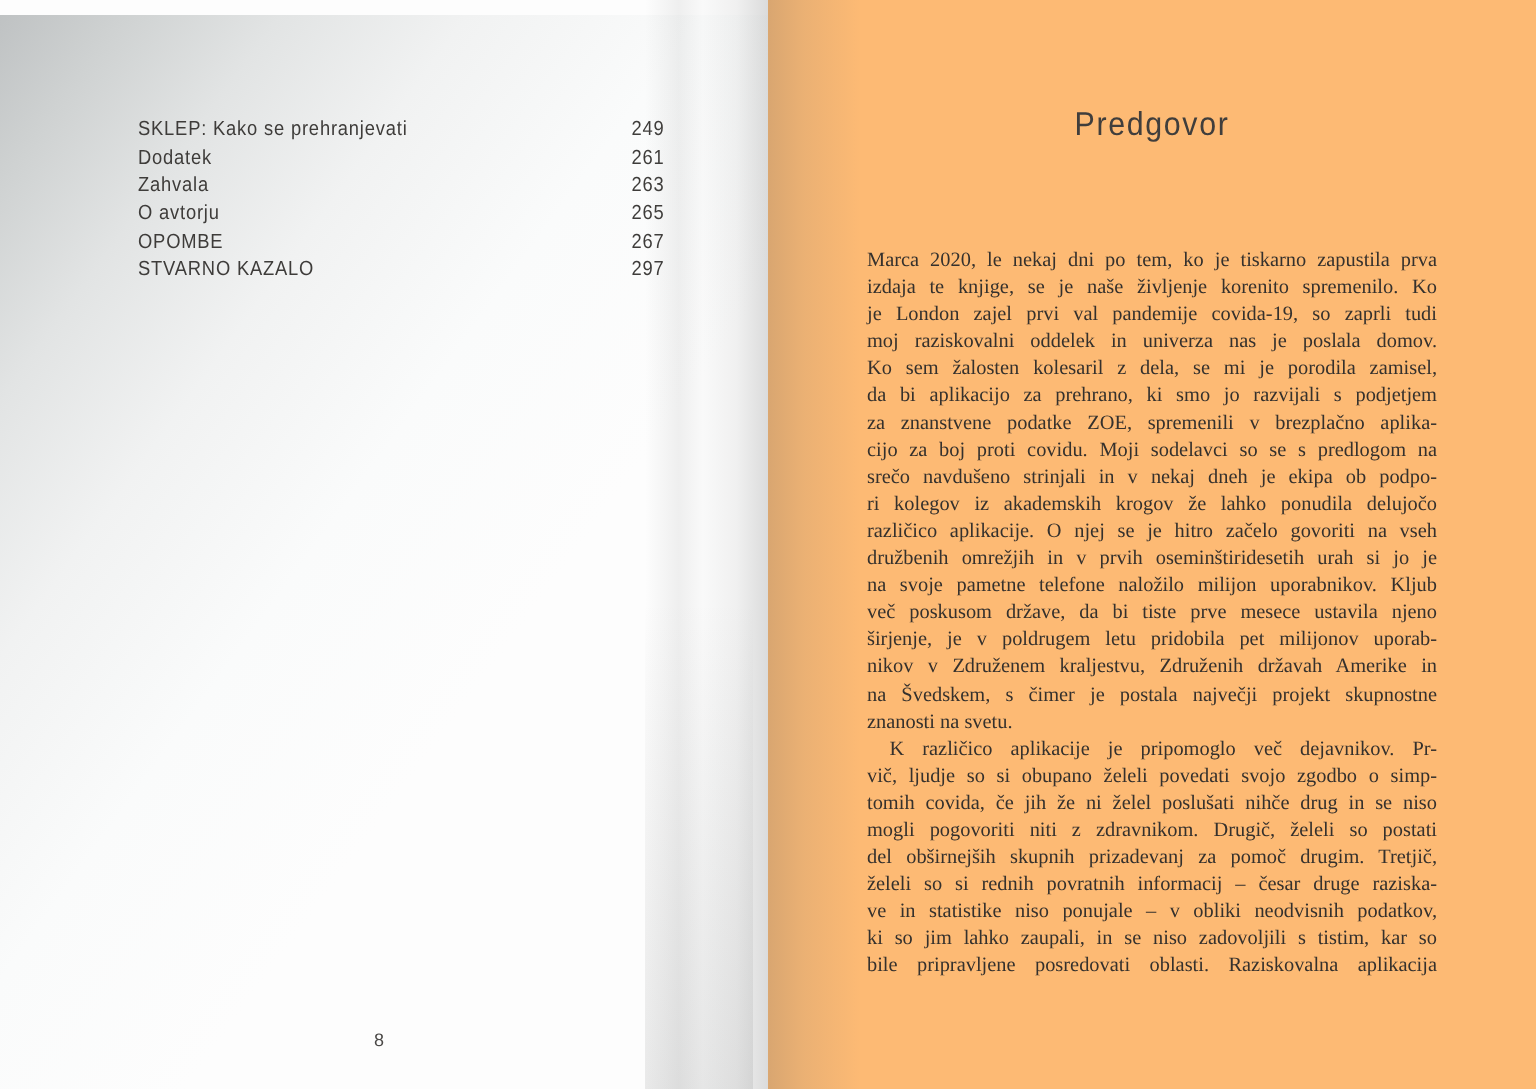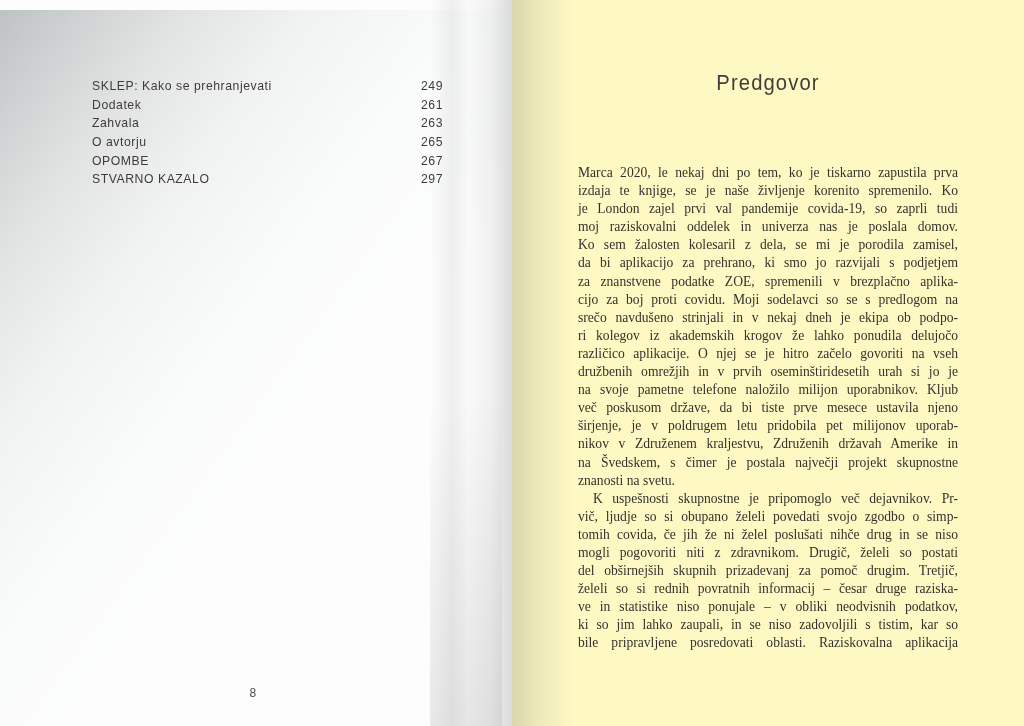--- a/index.html
+++ b/index.html
@@ -10,21 +10,21 @@
   }
   
   .left-page{
     position:absolute;left:0;top:0;width:512px;height:726px;
     background:linear-gradient(126deg,
       #bfc2c3 0%, #cfd2d2 8%, #e2e4e4 18%, #f1f2f2 30%, #fafbfb 45%, #fdfdfd 62%);
     margin-top:10px;
   }
   .right-page{
     position:absolute;left:512px;top:0;width:512px;height:726px;
-    background:#fef9c3;
+    background:#fdba74;
   }
   
   .gutter{
     position:absolute;left:430px;top:0;width:160px;height:726px;pointer-events:none;
     background:linear-gradient(90deg,
       rgba(110,112,112,0)    0%,
       rgba(110,112,112,0.10) 14%,
       rgba(150,152,152,0.04) 24%,
       rgba(110,112,112,0.09) 38%,
       rgba(100,102,102,0.23) 52%,
@@ -118,21 +118,21 @@
         <div class="body-line">srečo navdušeno strinjali in v nekaj dneh je ekipa ob podpo-</div>
         <div class="body-line">ri kolegov iz akademskih krogov že lahko ponudila delujočo</div>
         <div class="body-line">različico aplikacije. O njej se je hitro začelo govoriti na vseh</div>
         <div class="body-line">družbenih omrežjih in v prvih oseminštiridesetih urah si jo je</div>
         <div class="body-line">na svoje pametne telefone naložilo milijon uporabnikov. Kljub</div>
         <div class="body-line">več poskusom države, da bi tiste prve mesece ustavila njeno</div>
         <div class="body-line">širjenje, je v poldrugem letu pridobila pet milijonov uporab-</div>
         <div class="body-line">nikov v Združenem kraljestvu, Združenih državah Amerike in</div>
         <div class="body-line">na Švedskem, s čimer je postala največji projekt skupnostne</div>
         <div class="body-line para-end">znanosti na svetu.</div>
-        <div class="body-line indent">K uspešnosti skupnostne je pripomoglo več dejavnikov. Pr-</div>
+        <div class="body-line indent">K različico aplikacije je pripomoglo več dejavnikov. Pr-</div>
         <div class="body-line">vič, ljudje so si obupano želeli povedati svojo zgodbo o simp-</div>
         <div class="body-line">tomih covida, če jih že ni želel poslušati nihče drug in se niso</div>
         <div class="body-line">mogli pogovoriti niti z zdravnikom. Drugič, želeli so postati</div>
         <div class="body-line">del obširnejših skupnih prizadevanj za pomoč drugim. Tretjič,</div>
         <div class="body-line">želeli so si rednih povratnih informacij – česar druge raziska-</div>
         <div class="body-line">ve in statistike niso ponujale – v obliki neodvisnih podatkov,</div>
         <div class="body-line">ki so jim lahko zaupali, in se niso zadovoljili s tistim, kar so</div>
         <div class="body-line">bile pripravljene posredovati oblasti. Raziskovalna aplikacija</div>
       </div>
 

